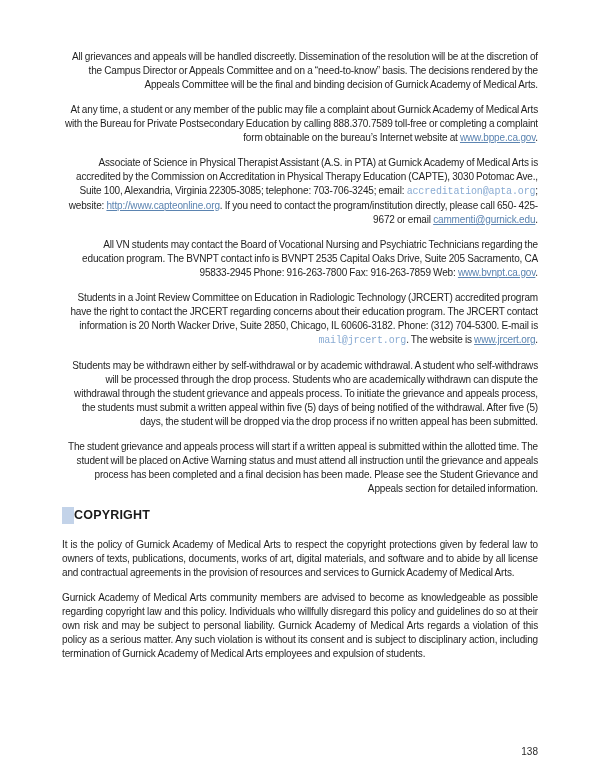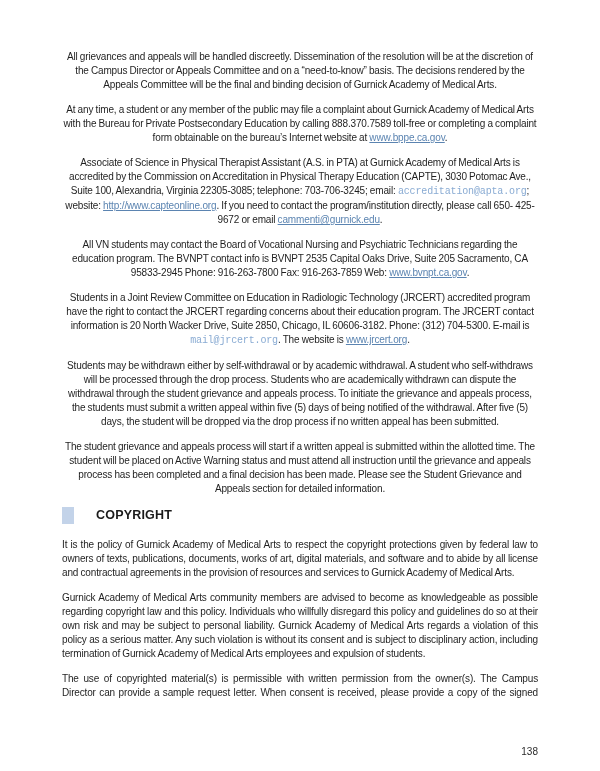--- a/index.html
+++ b/index.html
@@ -11,31 +11,31 @@
     padding: 50px 62px 0 62px;
     background: var(--page-bg, #ffffff);
     font-family: "Liberation Sans", "DejaVu Sans", sans-serif;
     font-size: 10px;
     line-height: 14px;
     color: var(--text, #1f1f1f);
     letter-spacing: -0.15px;
     word-spacing: -0.4px;
     overflow: hidden;
   }
-  .para { margin: 0 0 11px 0; text-align: center; }
+  .para { margin: 0 0 11px 0; text-align: right; }
   .para.just { text-align: justify; }
   .para.jlast { text-align: justify; text-align-last: justify; }
   .lnk { cursor: pointer; text-decoration: none; }
   .lnk.ul { color: var(--link, #5b84b1); text-decoration: underline; }
   .lnk.light { color: var(--linklight, #89abd3); text-decoration: none; font-family: Liberation Mono, monospace; }
   .heading {
     margin: 7px 0 14px 0;
     display: flex;
     align-items: center;
-    gap: 22px;
+    gap: 0;
     font-size: 12.5px;
     font-weight: bold;
     letter-spacing: 0.2px;
     color: #1a1a1a;
     line-height: 17px;
   }
   .hsq {
     width: 12px;
     height: 17px;
     flex: 0 0 12px;
@@ -62,16 +62,15 @@
       <p class="para"><span>All VN students may contact the Board of Vocational Nursing and Psychiatric Technicians regarding the education program. The BVNPT contact info is BVNPT 2535 Capital Oaks Drive, Suite 205 Sacramento, CA 95833-2945 Phone: 916-263-7800 Fax: 916-263-7859 Web: </span><a href="#" class="lnk ul">www.bvnpt.ca.gov</a><span>.</span></p>
       <p class="para"><span>Students in a Joint Review Committee on Education in Radiologic Technology (JRCERT) accredited program have the right to contact the JRCERT regarding concerns about their education program. The JRCERT contact information is 20 North Wacker Drive, Suite 2850, Chicago, IL 60606-3182. Phone: (312) 704-5300. E-mail is </span><a href="#" class="lnk light">mail@jrcert.org</a><span>. The website is </span><a href="#" class="lnk ul">www.jrcert.org</a><span>.</span></p>
       <p class="para"><span>Students may be withdrawn either by self-withdrawal or by academic withdrawal. A student who self-withdraws will be processed through the drop process. Students who are academically withdrawn can dispute the withdrawal through the student grievance and appeals process. To initiate the grievance and appeals process, the students must submit a written appeal within five (5) days of being notified of the withdrawal. After five (5) days, the student will be dropped via the drop process if no written appeal has been submitted.</span></p>
       <p class="para"><span>The student grievance and appeals process will start if a written appeal is submitted within the allotted time. The student will be placed on Active Warning status and must attend all instruction until the grievance and appeals process has been completed and a final decision has been made. Please see the Student Grievance and Appeals section for detailed information.</span></p>
       <h2 class="heading">
         <span class="hsq"></span>
         <span>COPYRIGHT</span>
       </h2>
       <p class="para just"><span>It is the policy of Gurnick Academy of Medical Arts to respect the copyright protections given by federal law to owners of texts, publications, documents, works of art, digital materials, and software and to abide by all license and contractual agreements in the provision of resources and services to Gurnick Academy of Medical Arts.</span></p>
       <p class="para just"><span>Gurnick Academy of Medical Arts community members are advised to become as knowledgeable as possible regarding copyright law and this policy. Individuals who willfully disregard this policy and guidelines do so at their own risk and may be subject to personal liability. Gurnick Academy of Medical Arts regards a violation of this policy as a serious matter. Any such violation is without its consent and is subject to disciplinary action, including termination of Gurnick Academy of Medical Arts employees and expulsion of students.</span></p>
-      <p class="para just jlast"><span>The use of copyrighted material(s) is permissible with written permission from the owner(s). The Campus Director can provide a sample request letter. When consent is received, please provide a copy of the signed</span></p>
     </main>
   <div class="pagenum">138</div>
 </div>
 
 </body></html>

